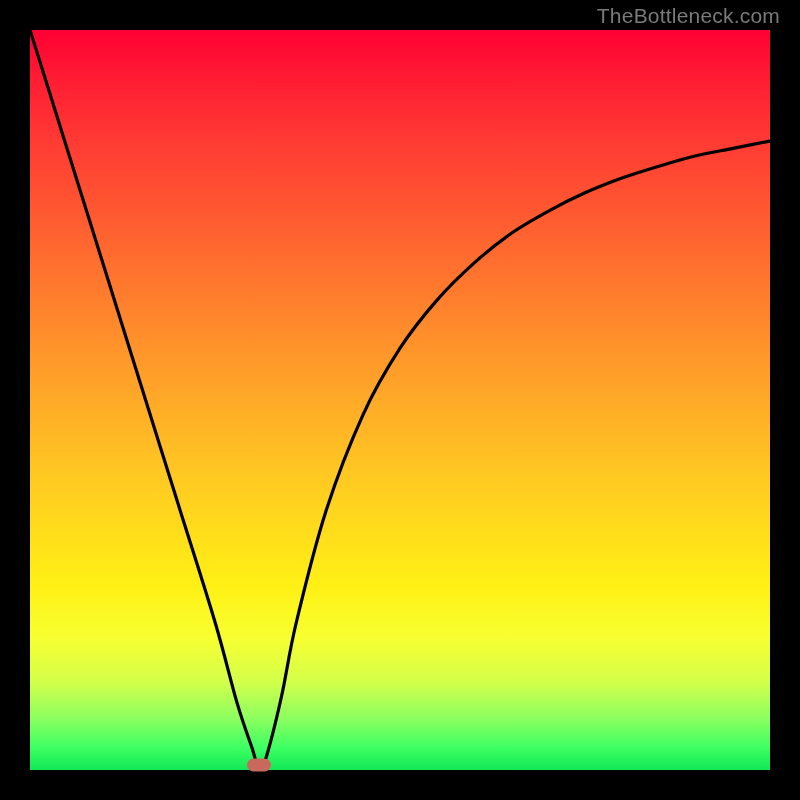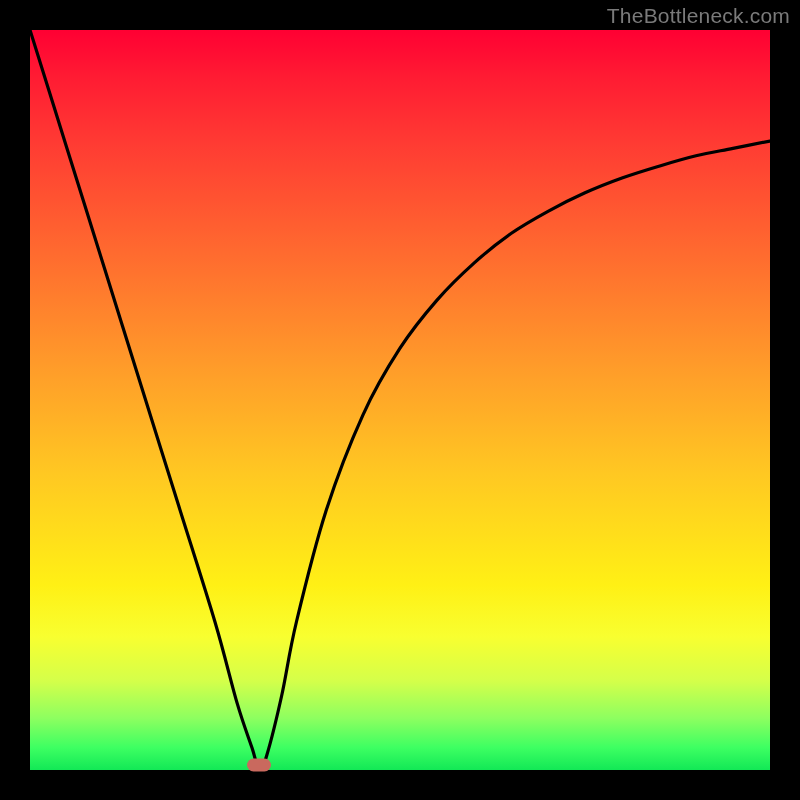--- a/index.html
+++ b/index.html
@@ -36,21 +36,21 @@
       #f8ff30 82%,
       #d4ff4a 88%,
       #8dff60 93%,
       #3dff62 97%,
       #12e856 100%
     );
   }
   .watermark {
     position: absolute;
     top: 4px;
-    right: 10px;
+    right: 20px;
     color: #7a7a7a;
     font-size: 21px;
     font-weight: 500;
     letter-spacing: 0.2px;
     user-select: none;
   }
   svg.curve {
     position: absolute;
     left: 0;
     top: 0;

